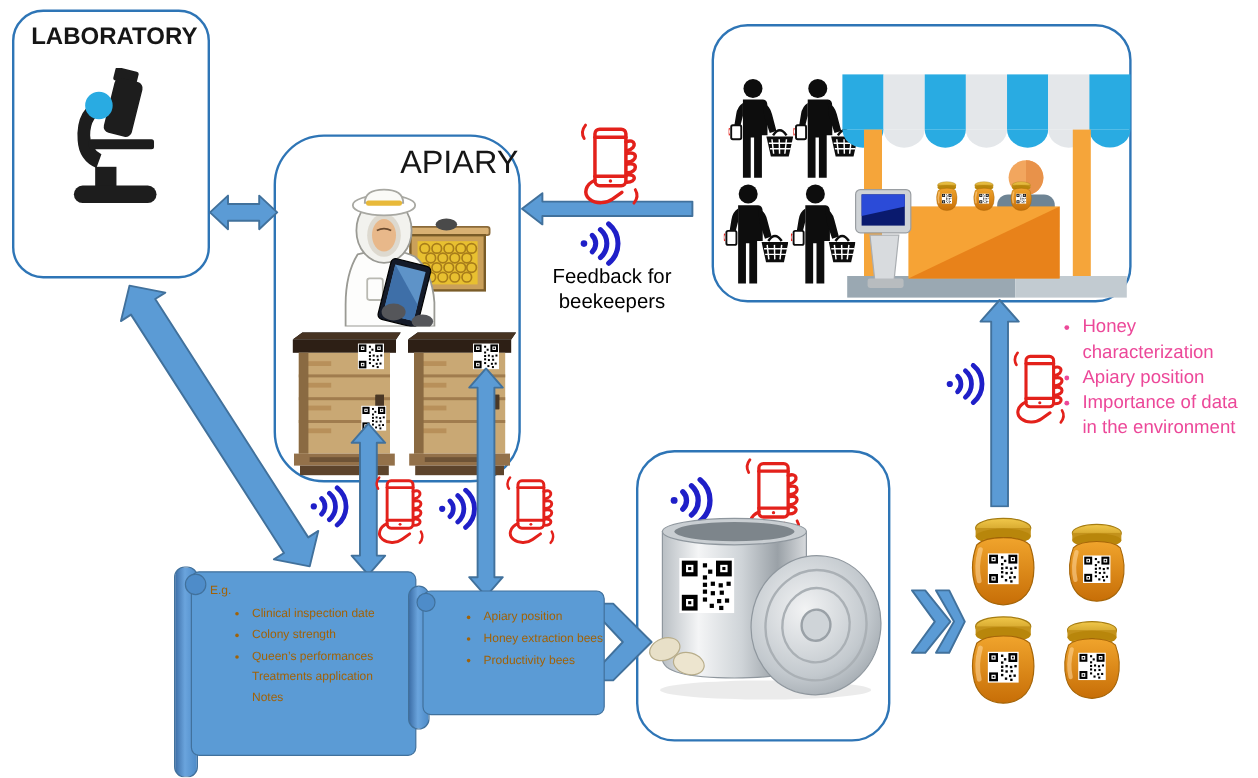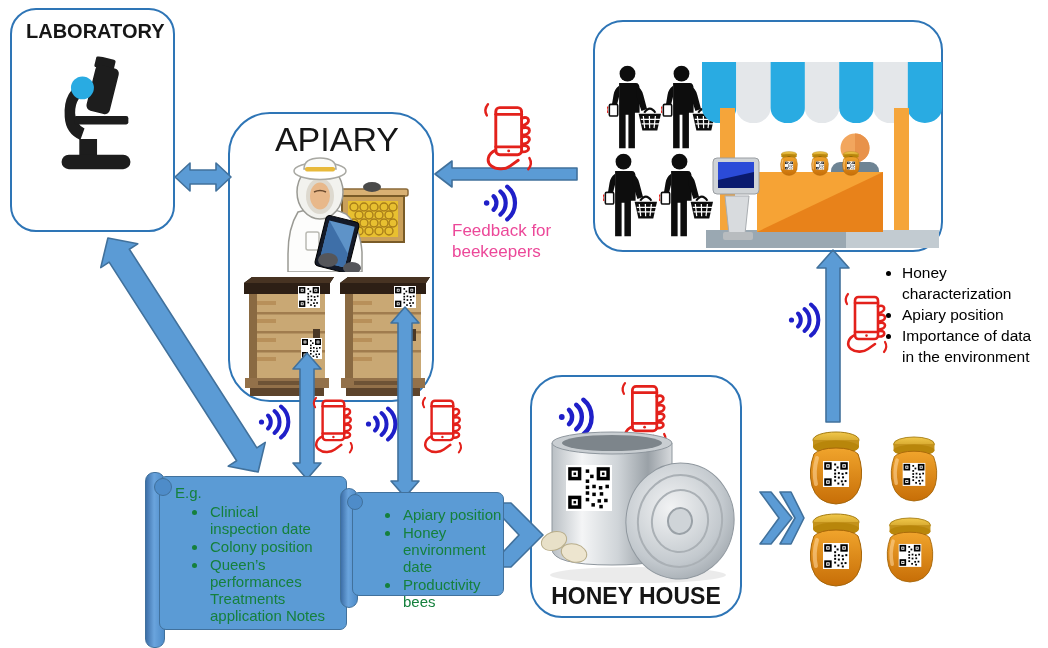--- a/index.html
+++ b/index.html
@@ -6,26 +6,26 @@
   #stage{position:relative;width:1048px;height:648px;background:#fff;overflow:hidden;
          font-family:Liberation Sans, sans-serif;color:#111;}
   .abs{position:absolute;}
   .node{position:absolute;background:#fff;border:2px solid #2E75B6;box-sizing:border-box;}
   .node-title{position:absolute;color:#161616;white-space:nowrap;}
   .arw polygon,.arw path{fill:#5B9BD5;stroke:#41719C;stroke-width:1.6;stroke-linejoin:round;}
   .wifi{color:#1F1FC8;}
   .scroll-panel{position:absolute;background:#5B9BD5;border:1.5px solid #41719C;border-radius:7px;box-sizing:border-box;}
   .scroll-roll{position:absolute;background:linear-gradient(90deg,#3d6fa8,#6aa4dd 45%,#4e8cc9);border:1.5px solid #41719C;border-radius:9px;box-sizing:border-box;}
   .scroll-curl{position:absolute;width:18px;height:18px;border-radius:50%;background:#4e8cc9;border:1.5px solid #41719C;box-sizing:border-box;}
-  .scroll-text{position:absolute;color:#15803d;font-size:15px;line-height:17px;}
+  .scroll-text{position:absolute;color:#a16207;font-size:10px;line-height:17px;}
   .scroll-text ul{margin:2px 0 0 0;padding-left:17px;}
   .scroll-text li{margin:0 0 1px 16px;padding-left:2px;}
-  .info-list{position:absolute;font-size:15.5px;line-height:21px;color:#000000;}
+  .info-list{position:absolute;font-size:15.5px;line-height:21px;color:#ec4899;}
   .info-list ul{margin:0;padding-left:18px;}
-  .caption{position:absolute;font-size:17px;line-height:21px;color:#ec4899;}
+  .caption{position:absolute;font-size:17px;line-height:21px;color:#000000;text-align:center;}
 </style>
 </head>
 <body>
 
 <div id="stage">
 
   <svg width="0" height="0" style="position:absolute">
     <defs>
       <linearGradient id="steel" x1="0" y1="0" x2="1" y2="0">
         <stop offset="0" stop-color="#b9bfc4"></stop>
@@ -172,21 +172,21 @@
   </svg>
 
   <div class="node" style="left:10px;top:8px;width:165px;height:224px;border-radius:26px;">
     <div class="node-title" style="left:14px;top:10px;font-size:20px;font-weight:bold;">LABORATORY</div>
     <svg class="abs" style="left:36px;top:46px;" width="96" height="118" viewBox="0 0 92 112">
         <use href="#microscope"></use>
       </svg>
   </div>
 
   <div class="node" style="left:228px;top:112px;width:206px;height:290px;border-radius:42px;">
-    <div class="node-title" style="left:12px;right:0;top:6px;text-align:center;font-size:34px;">APIARY</div>
+    <div class="node-title" style="left:12px;right:0;top:6px;text-align:right;font-size:27px;">APIARY</div>
 
     <svg class="abs" style="left:38px;top:42px;" width="142" height="116" viewBox="0 0 142 116">
       <rect x="70" y="33" width="70" height="7" rx="2" fill="#d9b173" stroke="#8a6a3a" stroke-width="1.5"></rect>
       <ellipse cx="104" cy="31" rx="9" ry="5" fill="#4a4a4a"></ellipse>
       <rect x="74" y="40" width="62" height="46" fill="#caa05a" stroke="#7a5c28" stroke-width="2"></rect>
       <rect x="80" y="45" width="50" height="36" fill="#E8C030"></rect>
       <g fill="none" stroke="#A87D1A" stroke-width="1.4">
         <circle cx="86" cy="51" r="4"></circle>
           <circle cx="96" cy="51" r="4"></circle>
           <circle cx="106" cy="51" r="4"></circle>
@@ -308,21 +308,20 @@
       <use href="#qr" x="28" y="42" width="46" height="46"></use>
       <g transform="rotate(8 142 98)">
         <ellipse cx="142" cy="98" rx="54" ry="58" fill="url(#lidg)" stroke="#8f979e"></ellipse>
         <ellipse cx="142" cy="98" rx="42" ry="46" fill="none" stroke="#aab0b5" stroke-width="2"></ellipse>
         <ellipse cx="142" cy="98" rx="28" ry="31" fill="none" stroke="#aab0b5" stroke-width="2"></ellipse>
         <ellipse cx="142" cy="98" rx="12" ry="13" fill="#cfd4d8" stroke="#9aa1a7" stroke-width="2"></ellipse>
       </g>
       <ellipse cx="16" cy="118" rx="13" ry="9" fill="#e8e0c8" stroke="#b8ad8a" transform="rotate(-20 16 118)"></ellipse>
       <ellipse cx="36" cy="130" rx="13" ry="9" fill="#ede5cf" stroke="#b8ad8a" transform="rotate(15 36 130)"></ellipse>
     </svg>
-    <div class="node-title" style="left:0;right:0;bottom:6px;text-align:center;font-size:23px;font-weight:bold;">HONEY HOUSE</div>
   </div>
 
   <svg class="abs arw" style="left:173px;top:156px;" width="60" height="42" viewBox="0 0 60 42">
     <polygon points="2,21 17,7 17,14 43,14 43,7 58,21 43,35 43,28 17,28 17,35"></polygon>
   </svg>
 
   <svg class="abs arw" style="left:433px;top:159px;" width="146" height="30" viewBox="0 0 146 30">
     <polygon points="2,15 19,2 19,9 144,9 144,21 19,21 19,28"></polygon>
   </svg>
 
@@ -390,34 +389,34 @@
 
   <div class="abs" style="left:145px;top:468px;width:212px;height:180px;">
     <div class="scroll-roll" style="left:0;top:4px;width:20px;height:176px;"></div>
     <div class="scroll-panel" style="left:14px;top:8px;width:188px;height:154px;"></div>
     <div class="scroll-roll" style="left:196px;top:26px;width:14px;height:112px;"></div>
     <div class="scroll-curl" style="left:9px;top:10px;"></div>
     <div class="scroll-text" style="left:30px;top:16px;width:164px;">
       <div>E.g.</div>
       <ul style="width:134px;">
         <li>Clinical inspection date</li>
-        <li>Colony position</li>
+        <li>Colony strength</li>
         <li>Queen’s performances Treatments application Notes</li>
       </ul>
     </div>
   </div>
 
   <div class="abs" style="left:340px;top:486px;width:168px;height:124px;">
     <div class="scroll-roll" style="left:0;top:2px;width:18px;height:120px;"></div>
     <div class="scroll-panel" style="left:12px;top:6px;width:152px;height:104px;"></div>
     <div class="scroll-curl" style="left:7px;top:8px;width:16px;height:16px;"></div>
     <div class="scroll-text" style="left:28px;top:18px;width:134px;">
       <ul style="width:118px;">
         <li>Apiary position</li>
-        <li>Honey environment date</li>
+        <li>Honey extraction bees</li>
         <li>Productivity bees</li>
       </ul>
     </div>
   </div>
 
   <svg class="abs" style="left:799px;top:428px;" width="74" height="80" viewBox="0 0 72 80">
       <use href="#jar"></use>
     </svg>
   <svg class="abs" style="left:882px;top:432px;" width="64" height="74" viewBox="0 0 72 80">
       <use href="#jar"></use>

